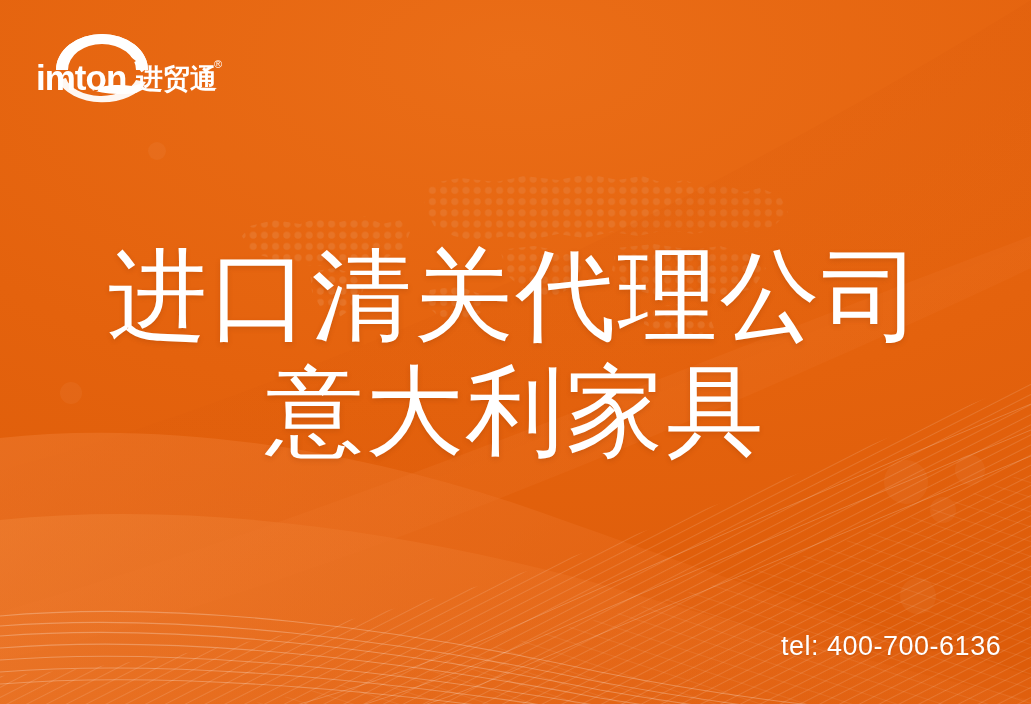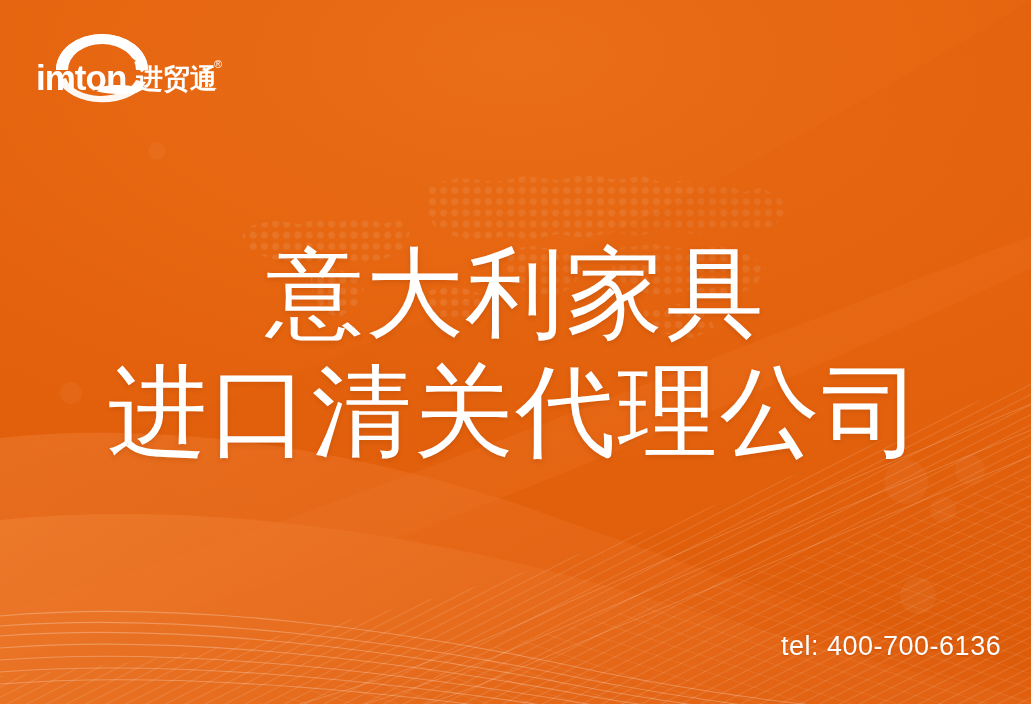--- a/index.html
+++ b/index.html
@@ -235,19 +235,19 @@
 
       <text x="4" y="62" font-family="'Liberation Sans','DejaVu Sans',sans-serif" font-size="35" font-weight="700" fill="#ffffff" letter-spacing="-1">imton</text>
 
       <text x="104" y="60" font-family="'DejaVu Sans','Liberation Sans',sans-serif" font-size="27" font-weight="700" fill="#ffffff" letter-spacing="0">进贸通</text>
 
       <text x="182" y="40" font-family="'Liberation Sans','DejaVu Sans',sans-serif" font-size="11" fill="#ffffff">®</text>
     </svg>
   </div>
 
   <div class="headline">
+    <span class="headline-line headline-line-2">进口清关代理公司</span>
     <span class="headline-line headline-line-1">意大利家具</span>
-    <span class="headline-line headline-line-2">进口清关代理公司</span>
   </div>
 
   <div class="tel">tel: 400-700-6136</div>
 
 </div>
 
 </body></html>

